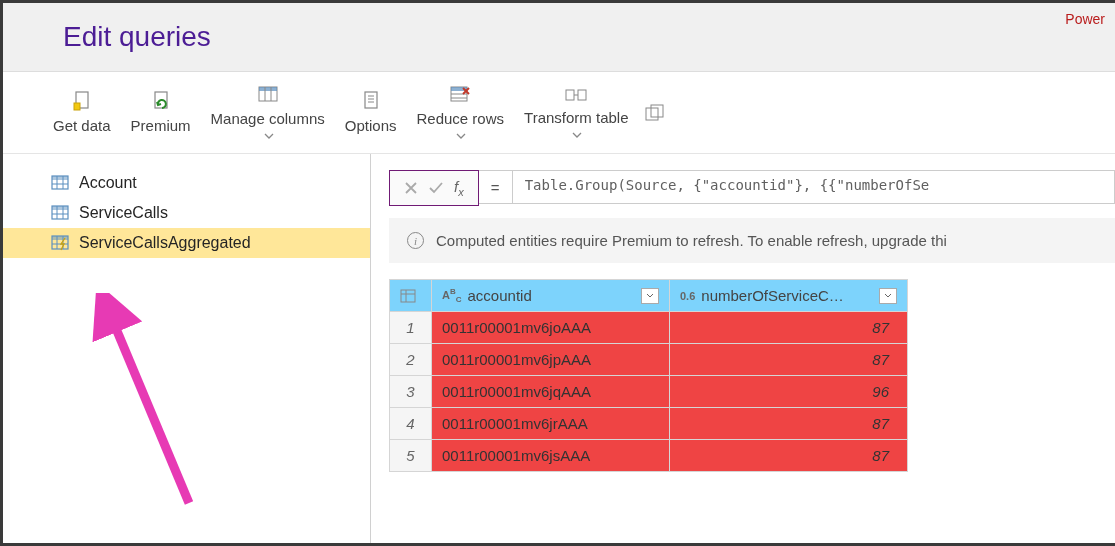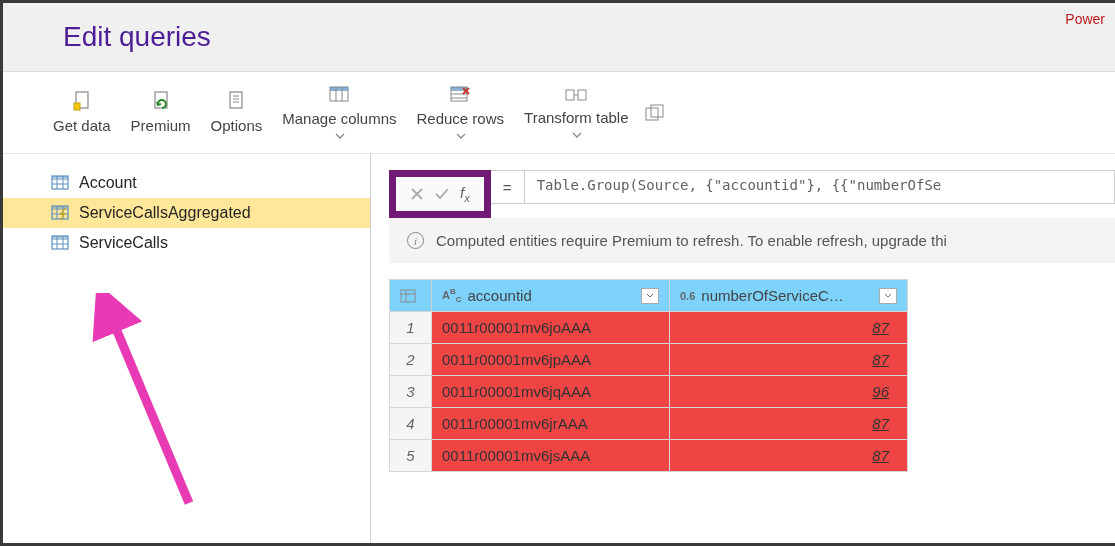--- a/index.html
+++ b/index.html
@@ -83,21 +83,21 @@
     .fbar {
       display: flex;
       align-items: stretch;
       height: 34px;
       margin-bottom: 14px;
     }
     .fbar-btns {
       display: flex;
       align-items: center;
       gap: 10px;
-      border: 7px solid #701a75;
+      border: 1px solid #701a75;
       padding: 17px 14px;
       background: #fafafa;
     }
     .fbar-eq {
       display: flex;
       align-items: center;
       justify-content: center;
       width: 34px;
       border: 1px solid #ccc;
       border-left: none;
@@ -172,21 +172,21 @@
       width: 42px;
       text-align: center !important;
       color: #666;
       background: #f5f5f5 !important;
       font-style: italic;
     }
     .rownum-head {
       width: 42px;
       background: #f5f5f5;
     }
-    .num-cell { text-align: right !important; font-style: italic; padding-right: 18px !important; text-decoration: underline; }
+    .num-cell { text-align: right !important; font-style: italic; padding-right: 18px !important; }
     .arrow {
       position: absolute;
       left: 86px;
       top: 290px;
       pointer-events: none;
     }
   </style>
 </head>
 <body>
 
@@ -206,39 +206,39 @@
   </div>
   <div class="tb-btn">
     <svg width="18" height="20" viewBox="0 0 18 20">
         <rect x="3" y="1" width="12" height="16" fill="none" stroke="#888" stroke-width="1.2"></rect>
         <path d="M6 14 A4 4 0 1 1 10 17" fill="none" stroke="#2a8a2a" stroke-width="2"></path>
         <path d="M5 11 L6 14 L9 13" fill="none" stroke="#2a8a2a" stroke-width="2"></path>
       </svg>
     <span>Premium</span>
   </div>
   <div class="tb-btn">
+    <svg width="20" height="18" viewBox="0 0 20 18">
+        <rect x="1" y="1" width="18" height="14" fill="none" stroke="#888"></rect>
+        <rect x="1" y="1" width="18" height="4" fill="#5b8fbf" opacity="0.7"></rect>
+        <line x1="7" y1="1" x2="7" y2="15" stroke="#888"></line>
+        <line x1="13" y1="1" x2="13" y2="15" stroke="#888"></line>
+      </svg>
+    <span>Manage columns</span>
+    <svg class="chev" width="10" height="6" viewBox="0 0 10 6">
+        <path d="M1 1 L5 5 L9 1" fill="none" stroke="#888" stroke-width="1.3"></path>
+      </svg>
+  </div>
+  <div class="tb-btn">
     <svg width="16" height="20" viewBox="0 0 16 20">
         <rect x="2" y="1" width="12" height="16" fill="none" stroke="#888" stroke-width="1.2"></rect>
         <line x1="5" y1="5" x2="11" y2="5" stroke="#888"></line>
         <line x1="5" y1="8" x2="11" y2="8" stroke="#888"></line>
         <line x1="5" y1="11" x2="11" y2="11" stroke="#888"></line>
       </svg>
     <span>Options</span>
-  </div>
-  <div class="tb-btn">
-    <svg width="20" height="18" viewBox="0 0 20 18">
-        <rect x="1" y="1" width="18" height="14" fill="none" stroke="#888"></rect>
-        <rect x="1" y="1" width="18" height="4" fill="#5b8fbf" opacity="0.7"></rect>
-        <line x1="7" y1="1" x2="7" y2="15" stroke="#888"></line>
-        <line x1="13" y1="1" x2="13" y2="15" stroke="#888"></line>
-      </svg>
-    <span>Manage columns</span>
-    <svg class="chev" width="10" height="6" viewBox="0 0 10 6">
-        <path d="M1 1 L5 5 L9 1" fill="none" stroke="#888" stroke-width="1.3"></path>
-      </svg>
   </div>
   <div class="tb-btn">
     <svg width="20" height="18" viewBox="0 0 20 18">
         <rect x="1" y="1" width="16" height="14" fill="none" stroke="#888"></rect>
         <rect x="1" y="1" width="16" height="4" fill="#5b8fbf" opacity="0.7"></rect>
         <line x1="1" y1="8" x2="17" y2="8" stroke="#888"></line>
         <line x1="1" y1="12" x2="17" y2="12" stroke="#888"></line>
         <line x1="13" y1="2" x2="19" y2="8" stroke="#c0392b" stroke-width="2"></line>
         <line x1="19" y1="2" x2="13" y2="8" stroke="#c0392b" stroke-width="2"></line>
       </svg>
@@ -271,40 +271,40 @@
       <div class="q-item">
         <svg width="18" height="16" viewBox="0 0 18 16">
           <rect x="1" y="1" width="16" height="13" fill="none" stroke="#5b8fbf" stroke-width="1.2"></rect>
           <rect x="1" y="1" width="16" height="4" fill="#5b8fbf" opacity="0.5"></rect>
           <line x1="6" y1="1" x2="6" y2="14" stroke="#5b8fbf"></line>
           <line x1="12" y1="1" x2="12" y2="14" stroke="#5b8fbf"></line>
           <line x1="1" y1="9" x2="17" y2="9" stroke="#5b8fbf"></line>
         </svg>
         <span>Account</span>
       </div>
+      <div class="q-item">
+        <svg width="18" height="16" viewBox="0 0 18 16">
+          <rect x="1" y="1" width="16" height="13" fill="none" stroke="#5b8fbf" stroke-width="1.2"></rect>
+          <rect x="1" y="1" width="16" height="4" fill="#5b8fbf" opacity="0.5"></rect>
+          <line x1="6" y1="1" x2="6" y2="14" stroke="#5b8fbf"></line>
+          <line x1="12" y1="1" x2="12" y2="14" stroke="#5b8fbf"></line>
+          <line x1="1" y1="9" x2="17" y2="9" stroke="#5b8fbf"></line>
+        </svg>
+        <span>ServiceCalls</span>
+      </div>
       <div class="q-item selected">
         <svg width="18" height="16" viewBox="0 0 18 16">
           <rect x="1" y="1" width="16" height="13" fill="none" stroke="#5b8fbf" stroke-width="1.2"></rect>
           <rect x="1" y="1" width="16" height="4" fill="#5b8fbf" opacity="0.5"></rect>
           <line x1="6" y1="1" x2="6" y2="14" stroke="#5b8fbf"></line>
           <line x1="12" y1="1" x2="12" y2="14" stroke="#5b8fbf"></line>
           <line x1="1" y1="9" x2="17" y2="9" stroke="#5b8fbf"></line>
           <path d="M14 3 L10 9 L13 9 L10 15" fill="none" stroke="#c9a20a" stroke-width="1.3"></path>
         </svg>
         <span>ServiceCallsAggregated</span>
-      </div>
-      <div class="q-item">
-        <svg width="18" height="16" viewBox="0 0 18 16">
-          <rect x="1" y="1" width="16" height="13" fill="none" stroke="#5b8fbf" stroke-width="1.2"></rect>
-          <rect x="1" y="1" width="16" height="4" fill="#5b8fbf" opacity="0.5"></rect>
-          <line x1="6" y1="1" x2="6" y2="14" stroke="#5b8fbf"></line>
-          <line x1="12" y1="1" x2="12" y2="14" stroke="#5b8fbf"></line>
-          <line x1="1" y1="9" x2="17" y2="9" stroke="#5b8fbf"></line>
-        </svg>
-        <span>ServiceCalls</span>
       </div>
     </div>
 
   <div class="content">
     <div class="fbar">
       <div class="fbar-btns">
         <svg width="14" height="14" viewBox="0 0 14 14">
             <path d="M2 2 L12 12 M12 2 L2 12" stroke="#aaa" stroke-width="1.8"></path>
           </svg>
         <svg width="16" height="14" viewBox="0 0 16 14">

